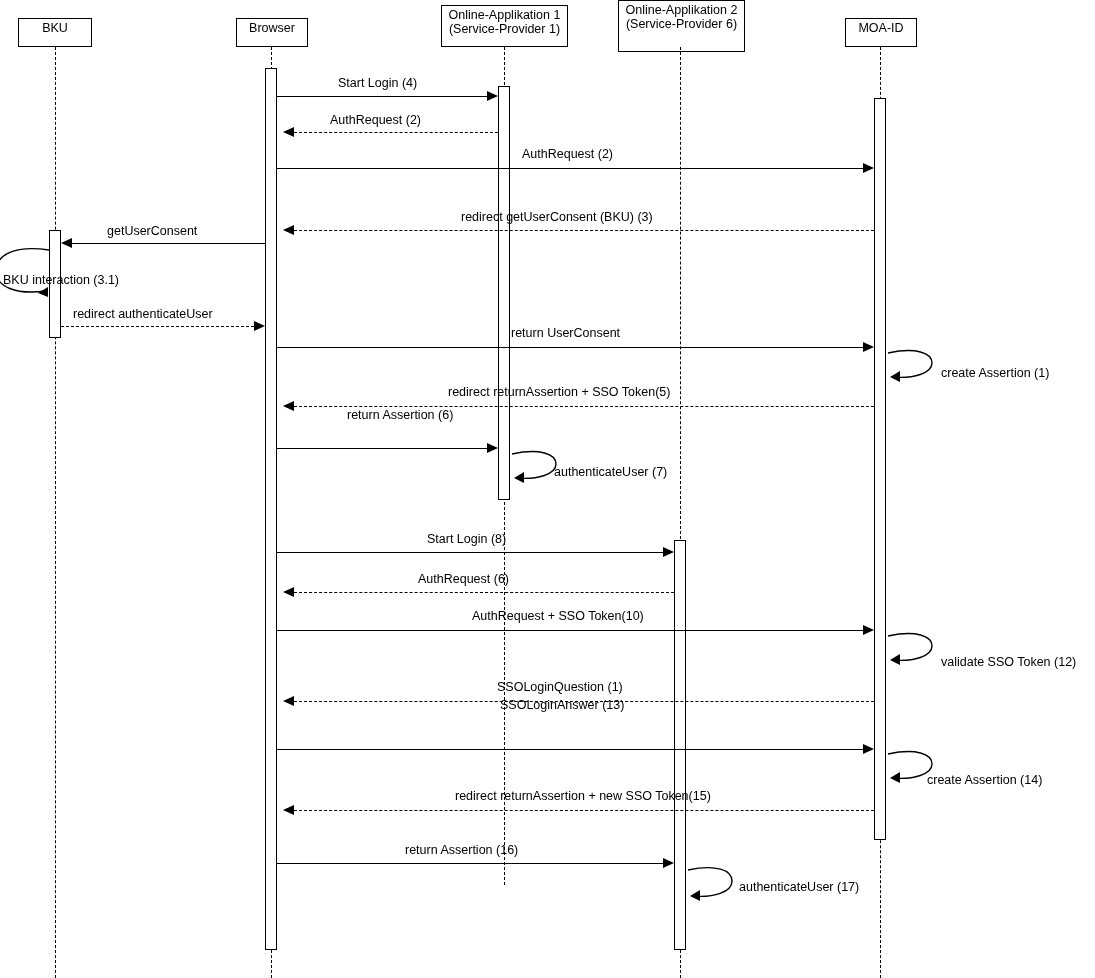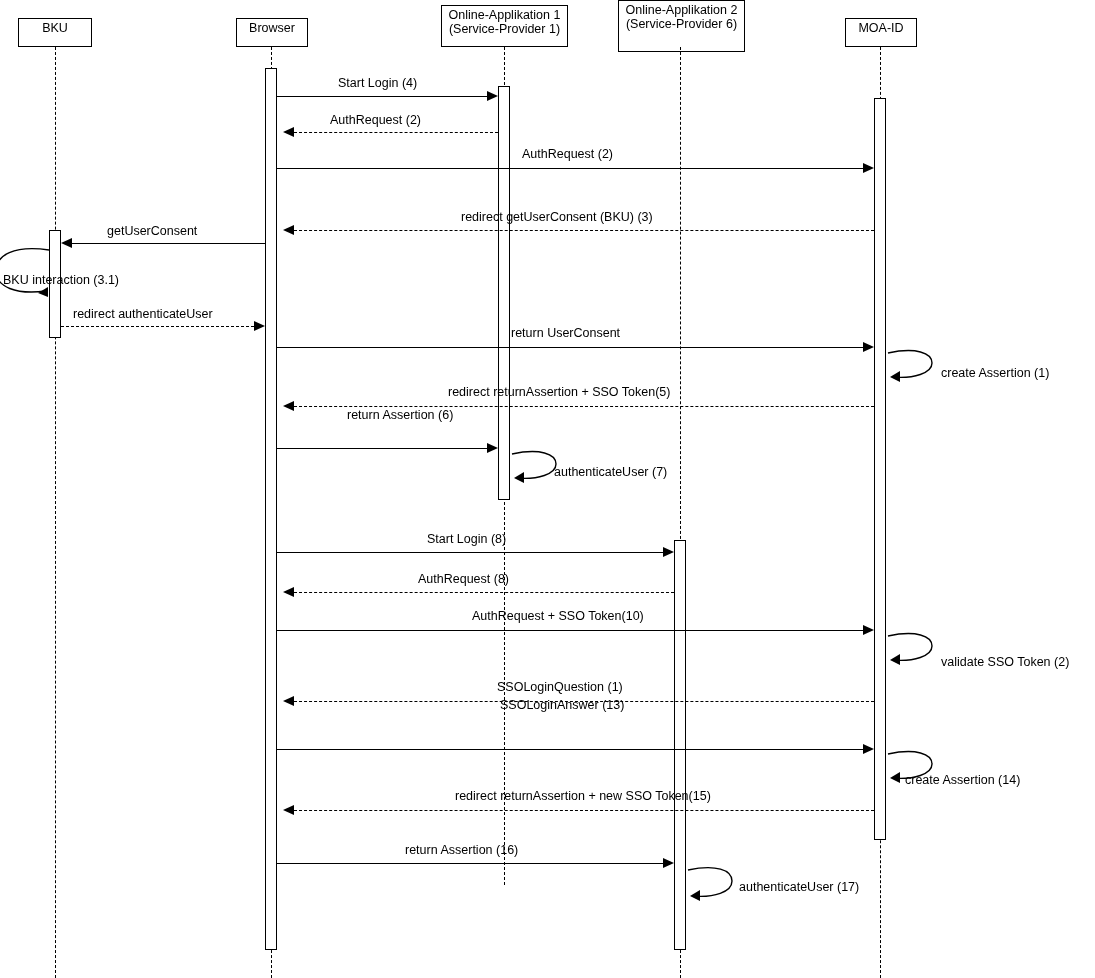--- a/index.html
+++ b/index.html
@@ -170,51 +170,51 @@
       <path d="M2 6 C 30 0, 46 6, 46 16 C 46 26, 28 32, 6 30" fill="none" stroke="#000" stroke-width="1.4"></path>
       <polygon points="14,24 4,30 14,35" fill="#000"></polygon>
     </svg>
   </div>
   <div class="msg-label" style="left:543px; top:465px;margin-left:11px;">authenticateUser (7)</div>
 
   <div class="msg-label" style="left:427px; top:532px;">Start Login (8)</div>
   <div class="msg-line" style="left:277px; top:552px; width:386px;"></div>
   <div class="arrow-head right" style="left:663px; top:547px;"></div>
 
-  <div class="msg-label" style="left:418px; top:572px;">AuthRequest (8)</div>
+  <div class="msg-label" style="left:418px; top:572px;">AuthRequest (6)</div>
   <div class="msg-line dashed" style="left:294px; top:592px; width:380px;"></div>
   <div class="arrow-head left" style="left:283px; top:587px;"></div>
 
   <div class="msg-label" style="left:472px; top:609px;">AuthRequest + SSO Token(10)</div>
   <div class="msg-line" style="left:277px; top:630px; width:586px;"></div>
   <div class="arrow-head right" style="left:863px; top:625px;"></div>
 
   <div class="self-msg" style="left:886px; top:630px;">
     <svg width="52" height="40" viewBox="0 0 52 40">
       <path d="M2 6 C 30 0, 46 6, 46 16 C 46 26, 28 32, 6 30" fill="none" stroke="#000" stroke-width="1.4"></path>
       <polygon points="14,24 4,30 14,35" fill="#000"></polygon>
     </svg>
   </div>
-  <div class="msg-label" style="left:941px; top:655px;">validate SSO Token (2)</div>
+  <div class="msg-label" style="left:941px; top:655px;">validate SSO Token (12)</div>
 
   <div class="msg-label" style="left:497px; top:680px;">SSOLoginQuestion (1)</div>
   <div class="msg-line dashed" style="left:294px; top:701px; width:580px;"></div>
   <div class="arrow-head left" style="left:283px; top:696px;"></div>
 
   <div class="msg-label" style="left:500px; top:698px;">SSOLoginAnswer (13)</div>
   <div class="msg-line" style="left:277px; top:749px; width:586px;"></div>
   <div class="arrow-head right" style="left:863px; top:744px;"></div>
 
   <div class="self-msg" style="left:886px; top:748px;">
     <svg width="52" height="40" viewBox="0 0 52 40">
       <path d="M2 6 C 30 0, 46 6, 46 16 C 46 26, 28 32, 6 30" fill="none" stroke="#000" stroke-width="1.4"></path>
       <polygon points="14,24 4,30 14,35" fill="#000"></polygon>
     </svg>
   </div>
-  <div class="msg-label" style="left:905px; top:773px;">create Assertion (14)</div>
+  <div class="msg-label" style="left:927px; top:773px;">create Assertion (14)</div>
 
   <div class="msg-label" style="left:427px; top:789px;padding-left:28px;">redirect returnAssertion + new SSO Token(15)</div>
   <div class="msg-line dashed" style="left:294px; top:810px; width:580px;"></div>
   <div class="arrow-head left" style="left:283px; top:805px;"></div>
 
   <div class="msg-label" style="left:405px; top:843px;">return Assertion (16)</div>
   <div class="msg-line" style="left:277px; top:863px; width:386px;"></div>
   <div class="arrow-head right" style="left:663px; top:858px;"></div>
 
   <div class="self-msg" style="left:686px; top:864px;">

